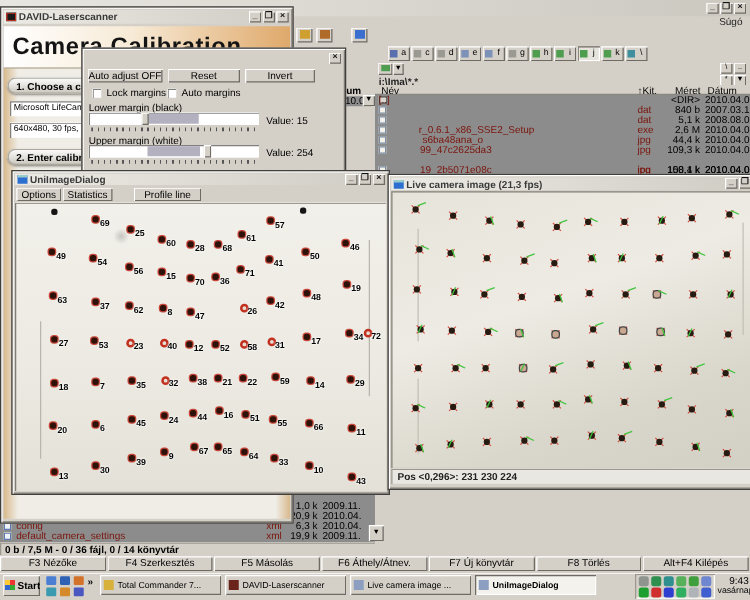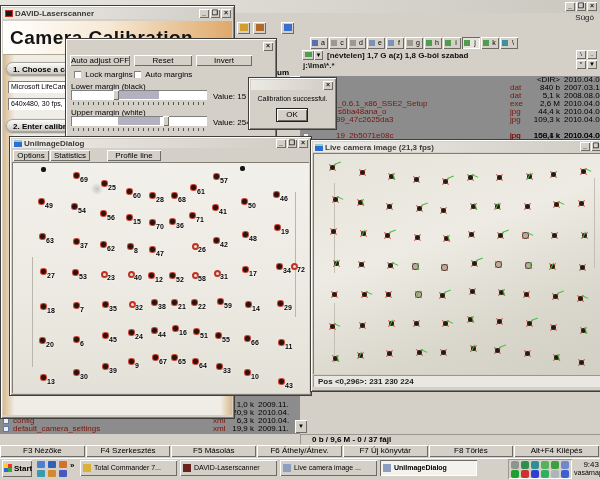--- a/index.html
+++ b/index.html
@@ -84,28 +84,33 @@
     <div class="abs hdr" style="left:277px;top:68px;font-weight:bold;">um</div>
     <div class="abs" style="left:275px;top:77px;background:#8c8c8c;color:#000;padding:0 1px;height:8px;line-height:8px;">10.04</div>
     <div class="tinybtn" style="left:290px;top:76px;">▼</div>
 
     <div class="abs" style="left:302px;top:50px;width:20px;height:10px;" class2="btn">
       <div class="btn abs" style="left:0;top:0;width:12px;height:10px;">
           <div style="margin:2px auto;width:7px;height:5px;background:#4f9e4f;"></div>
         </div>
       <div class="btn abs" style="left:12px;top:0;width:9px;height:10px;font-size:6px;line-height:10px;">▼</div>
     </div>
-    <div class="abs" style="left:327px;top:51px;font-weight:bold;color:#111;white-space:nowrap;">[névtelen] 1,7 G a(z) 1,8 G-ból szabad</div>
     <div class="tinybtn" style="left:576px;top:50px;">\</div>
     <div class="tinybtn" style="left:587px;top:50px;">..</div>
 
     <div class="abs" style="left:303px;top:61px;font-weight:bold;color:#222;">j:\Ima\*.*</div>
     <div class="tinybtn" style="left:576px;top:60px;">*</div>
     <div class="tinybtn" style="left:587px;top:60px;">▼</div>
 
+    <div class="abs" style="left:300px;top:68px;width:300px;height:8px;background:#d4d0c8;box-shadow:inset 0 -1px 0 #8a8780;">
+      <span class="abs" style="left:5px;">Név</span>
+      <span class="abs" style="left:210px;">↑Kit.</span>
+      <span class="abs" style="left:240px;">Méret</span>
+      <span class="abs" style="left:266px;">Dátum</span>
+    </div>
 
     <div class="abs" id="rightfiles" style="left:300px;top:76px;width:300px;height:64px;background:#8c8c8c;">
         <div class="panelrow" style="top: 0px; position: absolute;">
           <div style="left: 3px; top: 1px; width: 7px; height: 6px; background: rgb(217, 214, 206); box-shadow: rgb(68, 68, 68) 0px 0px 0px 1px inset; position: absolute;"></div>
           <span class="row-name" style="position: absolute; left: 3px;">[..]</span>
           <span class="row-name" style="position: absolute; left: 210px;"></span>
           <span style="position: absolute; right: 40px;">&lt;DIR&gt;</span>
           <span style="position: absolute; left: 264px;">2010.04.03</span>
         </div>
         <div class="panelrow" style="top: 8px; position: absolute;">
@@ -204,22 +209,22 @@
         <div class="panelrow" style="top: 32px; position: absolute;">
           <div style="left: 3px; top: 1px; width: 6px; height: 6px; background: rgb(238, 241, 246); box-shadow: rgb(90, 122, 176) 0px 0px 0px 1px inset; position: absolute;"></div>
           <span class="row-name" style="position: absolute; left: 13px;">default_camera_settings</span>
           <span class="row-name" style="position: absolute; left: 213px;">xml</span>
           <span style="position: absolute; right: 46px;">19,9 k</span>
           <span style="position: absolute; left: 258px;">2009.11.</span>
         </div>
       </div>
     <div class="abs btn" style="left:295px;top:420px;width:12px;height:13px;font-size:6px;line-height:13px;">▼</div>
 
-    <div class="abs" style="left:300px;top:434px;width:300px;height:10px;background:#d4d0c8;box-shadow:inset 1px 1px 0 #9a978f;">
-      <span style="position:absolute;left:12px;top:1px;font-weight:bold;">0 b / 9,6 M - 0 / 37 fájl</span>
+    <div class="abs" style="left:0;top:434px;width:300px;height:10px;background:#d4d0c8;box-shadow:inset 1px 1px 0 #9a978f;">
+      <span style="position:absolute;left:4px;top:1px;font-weight:bold;">0 b / 7,5 M - 0 / 36 fájl, 0 / 14 könyvtár</span>
     </div>
 
     <div class="abs" id="fkeybar" style="left:0;top:444px;width:600px;height:14px;">
         <div class="btn" style="left: 0px; top: 1px; width: 84.7143px; height: 12px; line-height: 12px; font-size: 8px; position: absolute;">F3 Nézőke</div>
         <div class="btn" style="left: 85.7143px; top: 1px; width: 84.7143px; height: 12px; line-height: 12px; font-size: 8px; position: absolute;">F4 Szerkesztés</div>
         <div class="btn" style="left: 171.429px; top: 1px; width: 84.7143px; height: 12px; line-height: 12px; font-size: 8px; position: absolute;">F5 Másolás</div>
         <div class="btn" style="left: 257.143px; top: 1px; width: 84.7143px; height: 12px; line-height: 12px; font-size: 8px; position: absolute;">F6 Áthely/Átnev.</div>
         <div class="btn" style="left: 342.857px; top: 1px; width: 84.7143px; height: 12px; line-height: 12px; font-size: 8px; position: absolute;">F7 Új könyvtár</div>
         <div class="btn" style="left: 428.571px; top: 1px; width: 84.7143px; height: 12px; line-height: 12px; font-size: 8px; position: absolute;">F8 Törlés</div>
         <div class="btn" style="left: 514.286px; top: 1px; width: 84.7143px; height: 12px; line-height: 12px; font-size: 8px; position: absolute;">Alt+F4 Kilépés</div>
@@ -287,30 +292,20 @@
 
     <div class="abs" style="left:5px;top:69px;">Upper margin (white)</div>
     <div class="abs sunken" style="left:5px;top:77px;width:136px;height:10px;">
       <div class="abs" style="left:47px;top:1px;width:42px;height:8px;background:#b3b1c0;"></div>
       <div class="abs btn" style="left:92px;top:0;width:6px;height:10px;"></div>
     </div>
     <div class="abs" style="left:147px;top:79px;">Value: 254</div>
     <div class="ruler" style="left:7px;top:89px;width:133px;"></div>
   </div>
 
-  <div class="abs win" style="left:248px;top:77px;width:87px;height:51px;">
-    <div class="titlebar" style="top:2px;height:10px;"></div>
-    <div class="capbtns" style="top:3px;right:3px;">
-      <div class="capbtn">×</div>
-    </div>
-    <div class="abs" style="left:0;top:17px;width:87px;text-align:center;font-size:7px;">Calibration successful.</div>
-    <div class="abs btn" style="left:28px;top:31px;width:30px;height:12px;line-height:12px;outline:1px solid #222;">
-      <span>OK</span>
-    </div>
-  </div>
 
   <div class="abs win" style="left:9px;top:136px;width:301px;height:258px;">
     <div class="titlebar" style="top:2px;height:9px;">
       <span class="ticon"></span>
       <span>UniImageDialog</span>
     </div>
     <div class="capbtns" style="top:2px;right:3px;">
       <div class="capbtn">_</div>
       <div class="capbtn">❐</div>
       <div class="capbtn">×</div>

